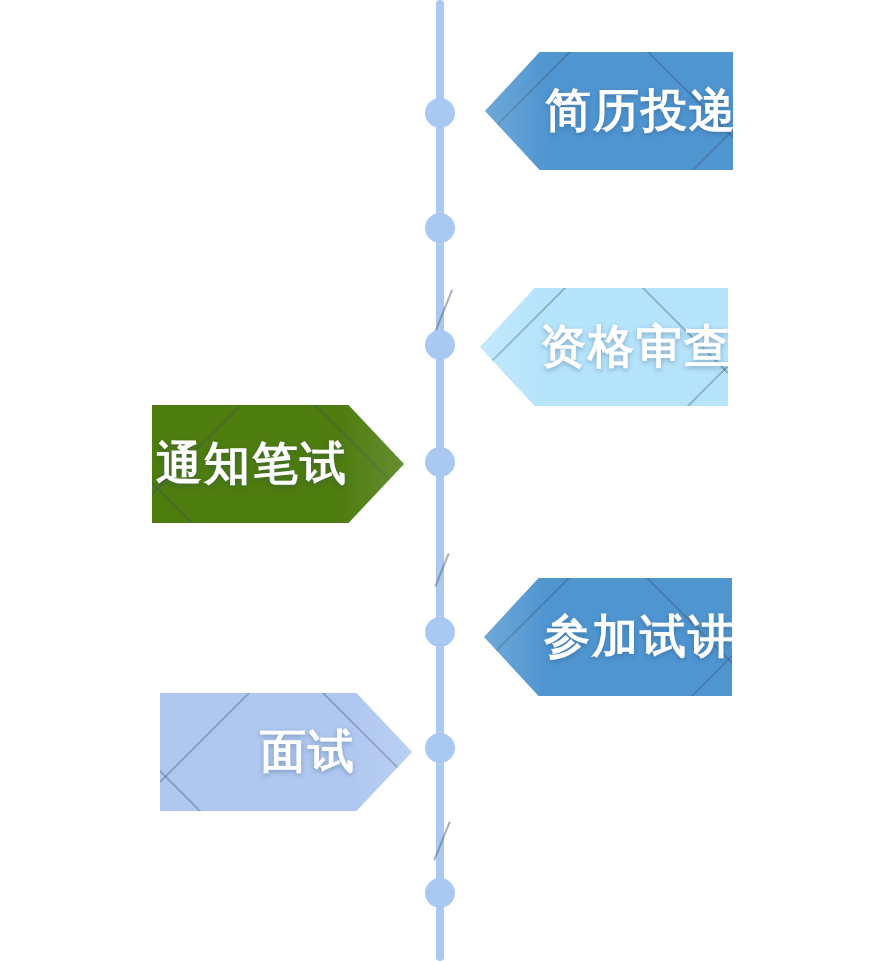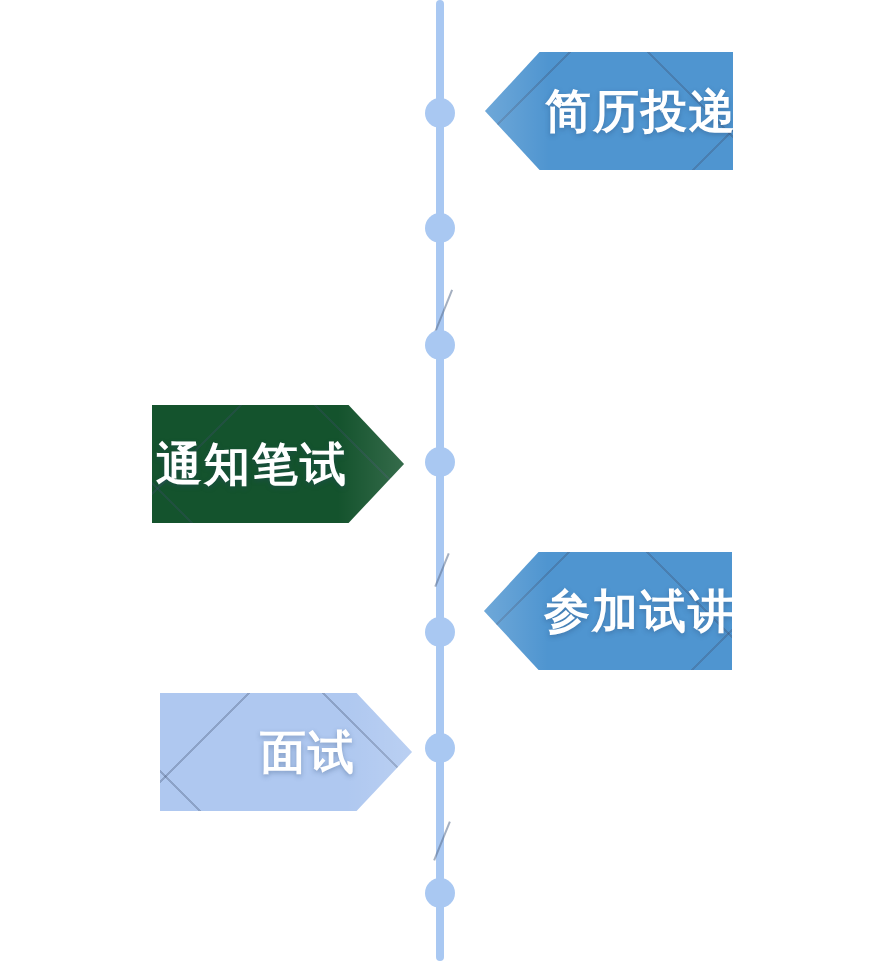--- a/index.html
+++ b/index.html
@@ -14,20 +14,21 @@
     font-family: "Liberation Sans", "DejaVu Sans", sans-serif;
     overflow: hidden;
   }
 
   #canvas {
     position: relative;
     width: 884px;
     height: 961px;
     background: #ffffff;
     overflow: hidden;
+    font-family: Liberation Serif, serif;
   }
 
   
   .timeline-line {
     position: absolute;
     left: 436px;
     top: 0px;
     width: 8px;
     height: 961px;
     background: #a9c8f2;
@@ -141,26 +142,29 @@
   <div class="timeline-dot" style="top:462px;"></div>
   <div class="timeline-dot" style="top:632px;"></div>
   <div class="timeline-dot" style="top:748px;"></div>
   <div class="timeline-dot" style="top:893px;"></div>
 
   <div class="chev chev-left" style="left:485px; top:52px; width:248px; background:#4f95d0;">
     <span class="chev-label">简历投递</span>
   </div>
 
 
+  <div class="chev chev-left" style="left:480px; top:288px; width:248px; background:#b5e4fb;">
+    <span class="chev-label">资格审查</span>
+  </div>
 
-  <div class="chev chev-right" style="left:152px; top:405px; width:252px; background:#14532d;text-align:center;">
+  <div class="chev chev-right" style="left:152px; top:405px; width:252px; background:#4d7c0f;text-align:center;">
     <span class="chev-label">通知笔试</span>
   </div>
 
-  <div class="chev chev-left" style="left:484px; top:552px; width:248px; background:#4f95d0;">
+  <div class="chev chev-left" style="left:484px; top:578px; width:248px; background:#4f95d0;">
     <span class="chev-label">参加试讲</span>
   </div>
 
   <div class="chev chev-right" style="left:160px; top:693px; width:252px; background:#afc8f0;padding-left:12px;">
     <span class="chev-label">面试</span>
   </div>
 
 
 </div>
 

